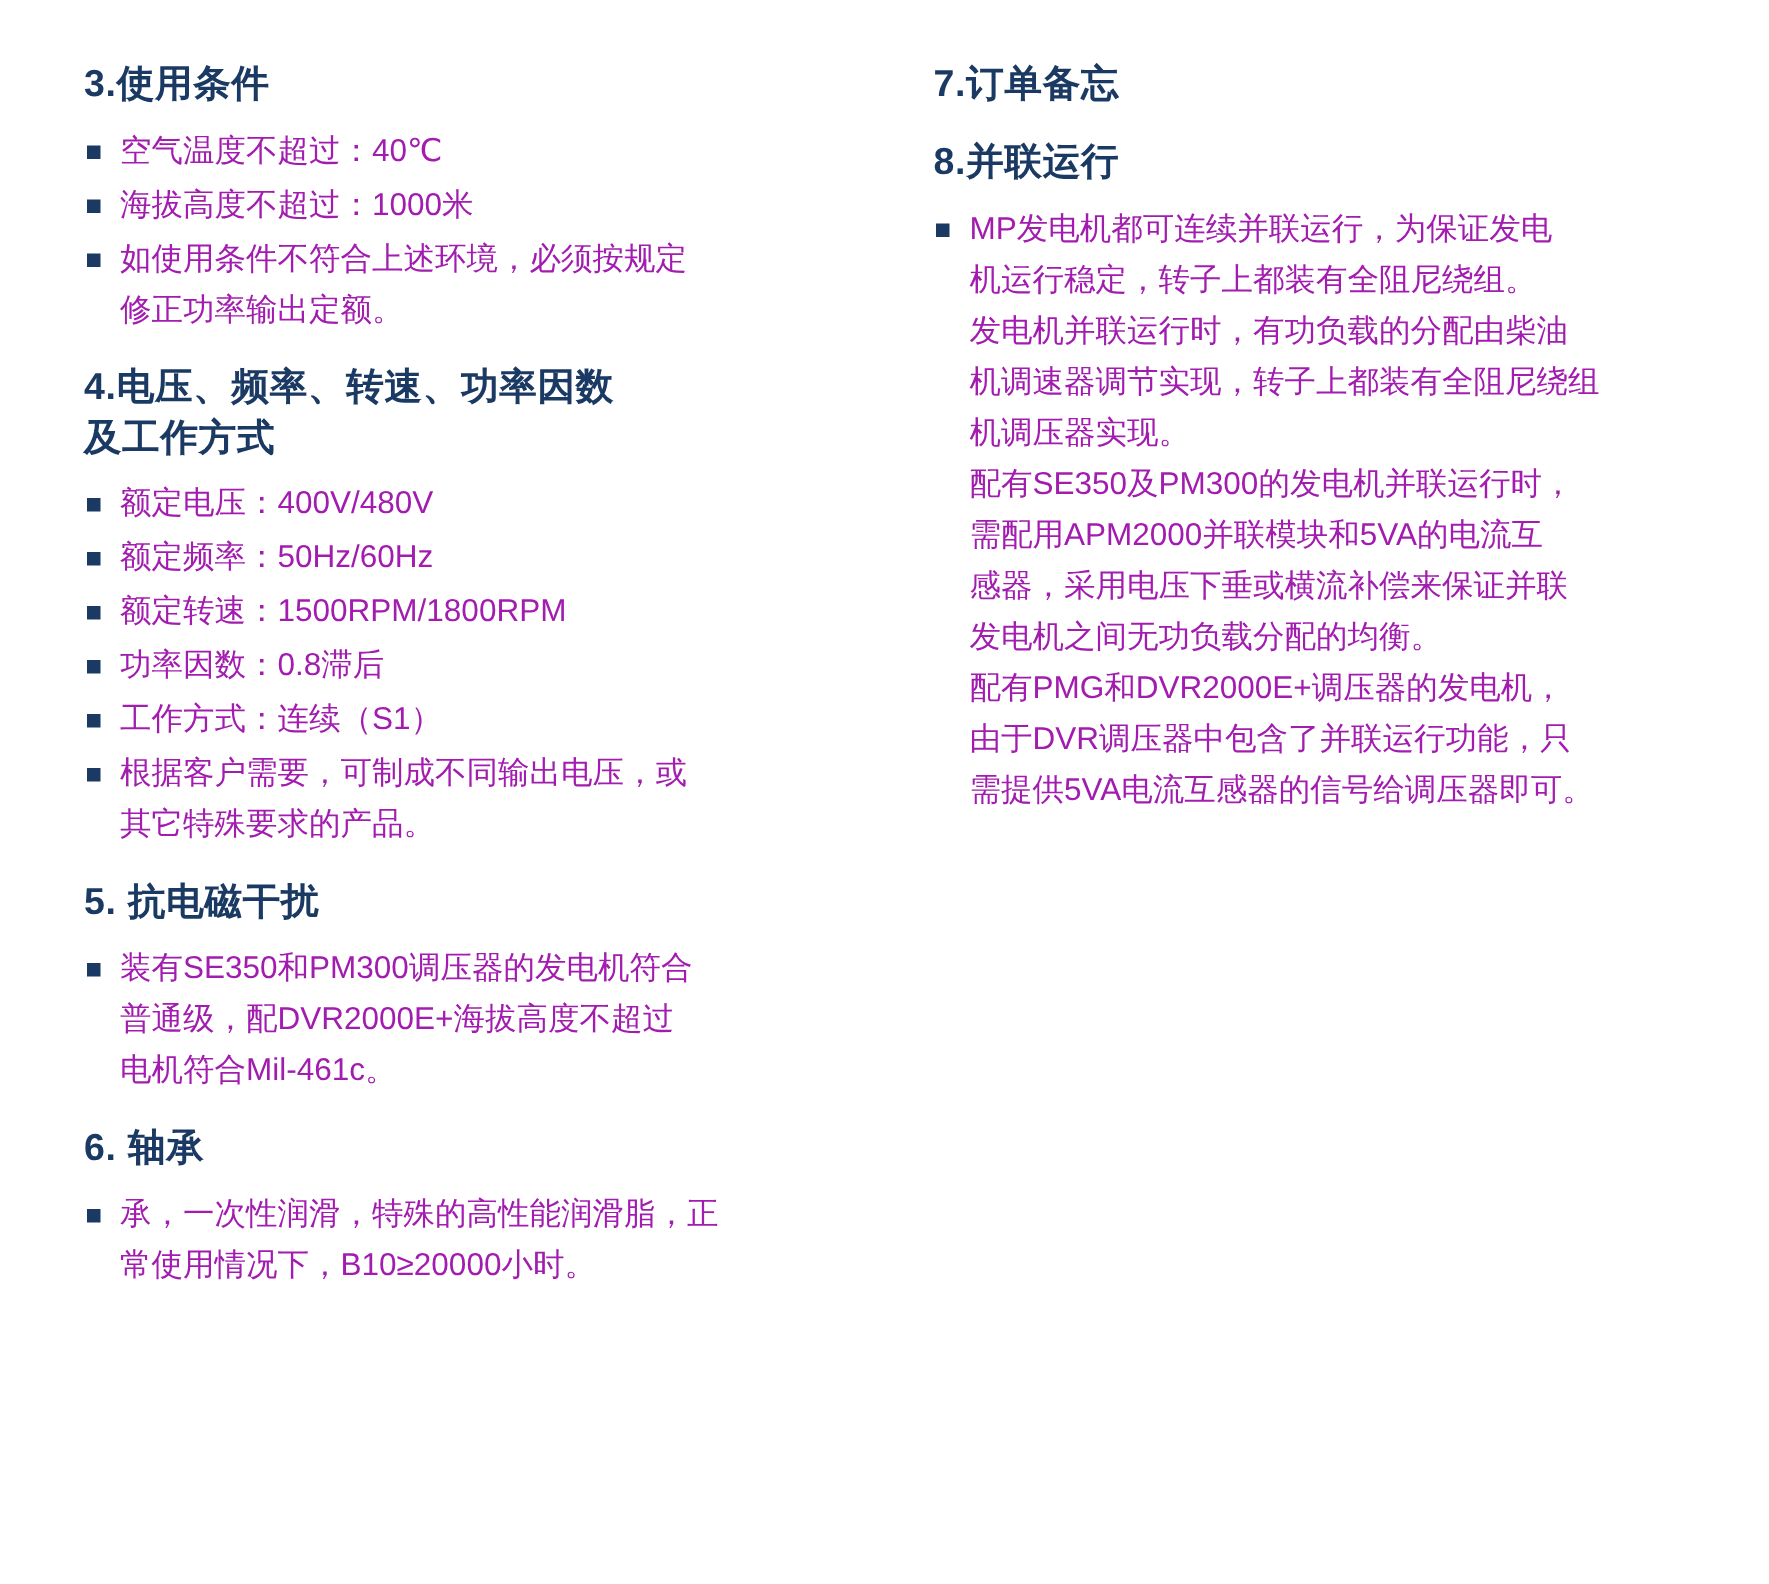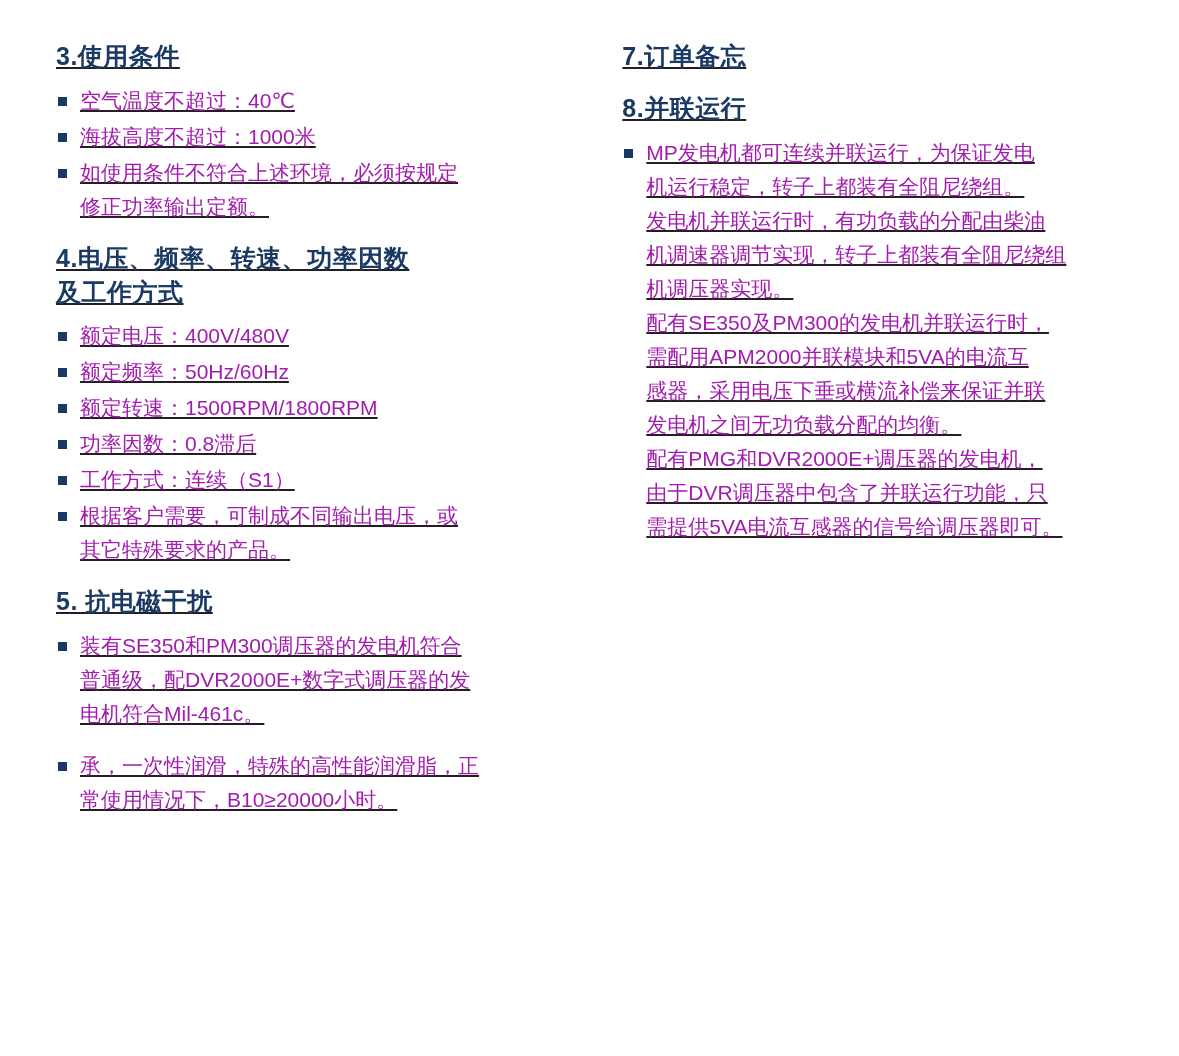--- a/index.html
+++ b/index.html
@@ -38,21 +38,20 @@
   h2.section-title {
     font-size: 25px;
     font-weight: bold;
     color: #1b3a63;
     margin: 0 0 10px 0;
     line-height: 1.35;
     letter-spacing: 0.5px;
   }
   .section {
     margin-bottom: 18px;
-    text-decoration: underline;
   }
   ul.bullets {
     list-style: none;
     margin: 0;
     padding: 0;
   }
   ul.bullets > li {
     position: relative;
     padding-left: 24px;
     font-size: 21px;
@@ -122,27 +121,28 @@
           <span class="line">其它特殊要求的产品。</span>
         </li>
       </ul>
     </div>
 
     <div class="section">
       <h2 class="section-title">5. 抗电磁干扰</h2>
       <ul class="bullets">
         <li>
           <span class="line">装有SE350和PM300调压器的发电机符合</span>
-          <span class="line">普通级，配DVR2000E+数字式调压器的发</span>
+          <span class="line">普通级，配DVR2000E+海拔高度不超过</span>
           <span class="line">电机符合Mil-461c。</span>
         </li>
       </ul>
     </div>
 
     <div class="section">
+      <h2 class="section-title">6. 轴承</h2>
       <ul class="bullets">
         <li>
           <span class="line">承，一次性润滑，特殊的高性能润滑脂，正</span>
           <span class="line">常使用情况下，B10≥20000小时。</span>
         </li>
       </ul>
     </div>
 
   </div>
 

